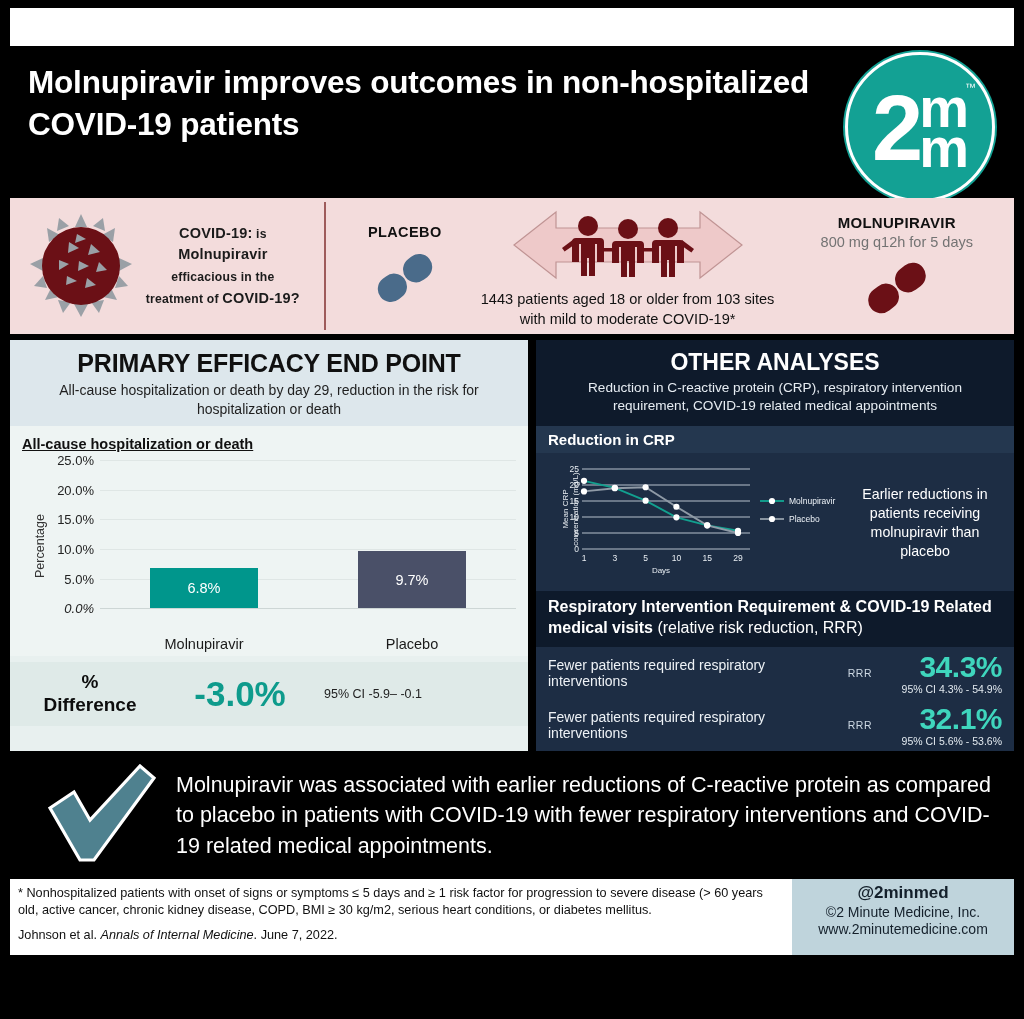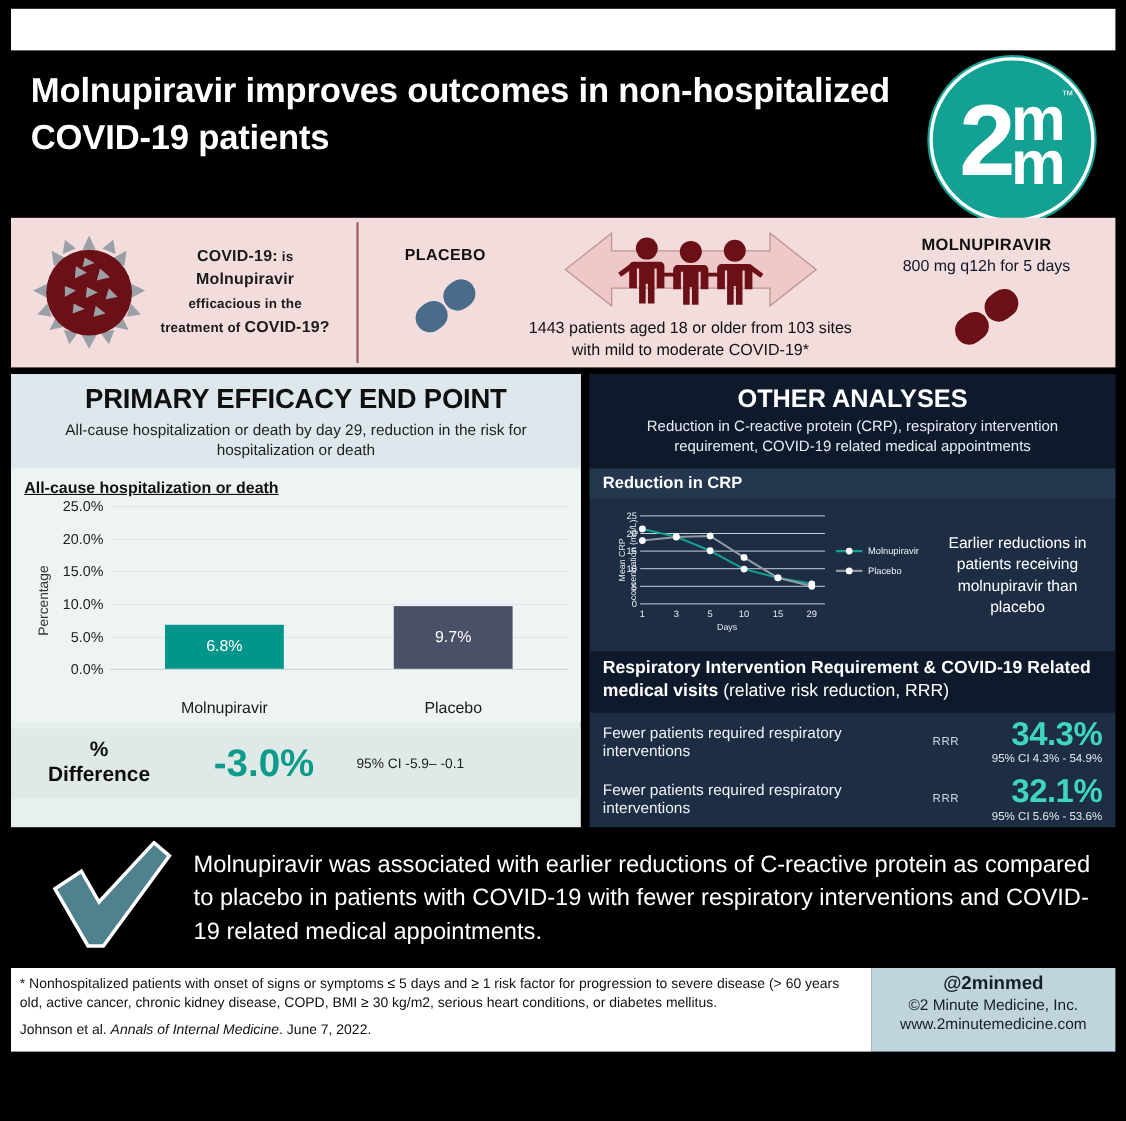--- a/index.html
+++ b/index.html
@@ -99,21 +99,21 @@
     flex: 1; position: relative; display: flex; flex-direction: column;
     align-items: center; justify-content: center; padding: 0 6px;
   }
   .arrow-graphic { position: relative; width: 320px; height: 86px; }
   .arrow-caption {
     font-size: 14.6px; color: #111; text-align: center; line-height: 1.35;
     margin-top: 2px;
   }
   .moln-col { width: 218px; text-align: center; }
   .moln-title { font-size: 15px; font-weight: bold; color: #111; letter-spacing: 0.3px; }
-  .moln-dose { font-size: 14.5px; color: #0f172a; margin-top: 3px; }
+  .moln-dose { font-size: 14.5px; color: #737373; margin-top: 3px; }
 
   
   .panels { display: flex; gap: 8px; margin-top: 6px; }
 
   
   .left-panel { width: 518px; background: #e8f0ef; }
   .left-head {
     background: #dde7ec; padding: 9px 14px 8px;
     text-align: center;
   }
@@ -342,21 +342,21 @@
         <p>All-cause hospitalization or death by day 29, reduction in the risk for hospitalization or death</p>
       </div>
 
       <div class="chart-zone">
         <div class="chart-title">All-cause hospitalization or death</div>
         <div class="chart-box">
           <div class="y-label-wrap">
             <div class="y-label">Percentage</div>
           </div>
           <div class="y-ticks" id="bar-yticks">
-              <div style="top: 148px;">0.0%</div>
+              <div style="top: 148px; font-style: italic;">0.0%</div>
               <div style="top: 118.4px;">5.0%</div>
               <div style="top: 88.8px;">10.0%</div>
               <div style="top: 59.2px;">15.0%</div>
               <div style="top: 29.6px;">20.0%</div>
               <div style="top: 0px;">25.0%</div>
             </div>
           <div class="plot" id="bar-plot">
               <div class="axis-line" style="top: 148px;"></div>
               <div class="grid-line" style="top: 118.4px;"></div>
               <div class="grid-line" style="top: 88.8px;"></div>

